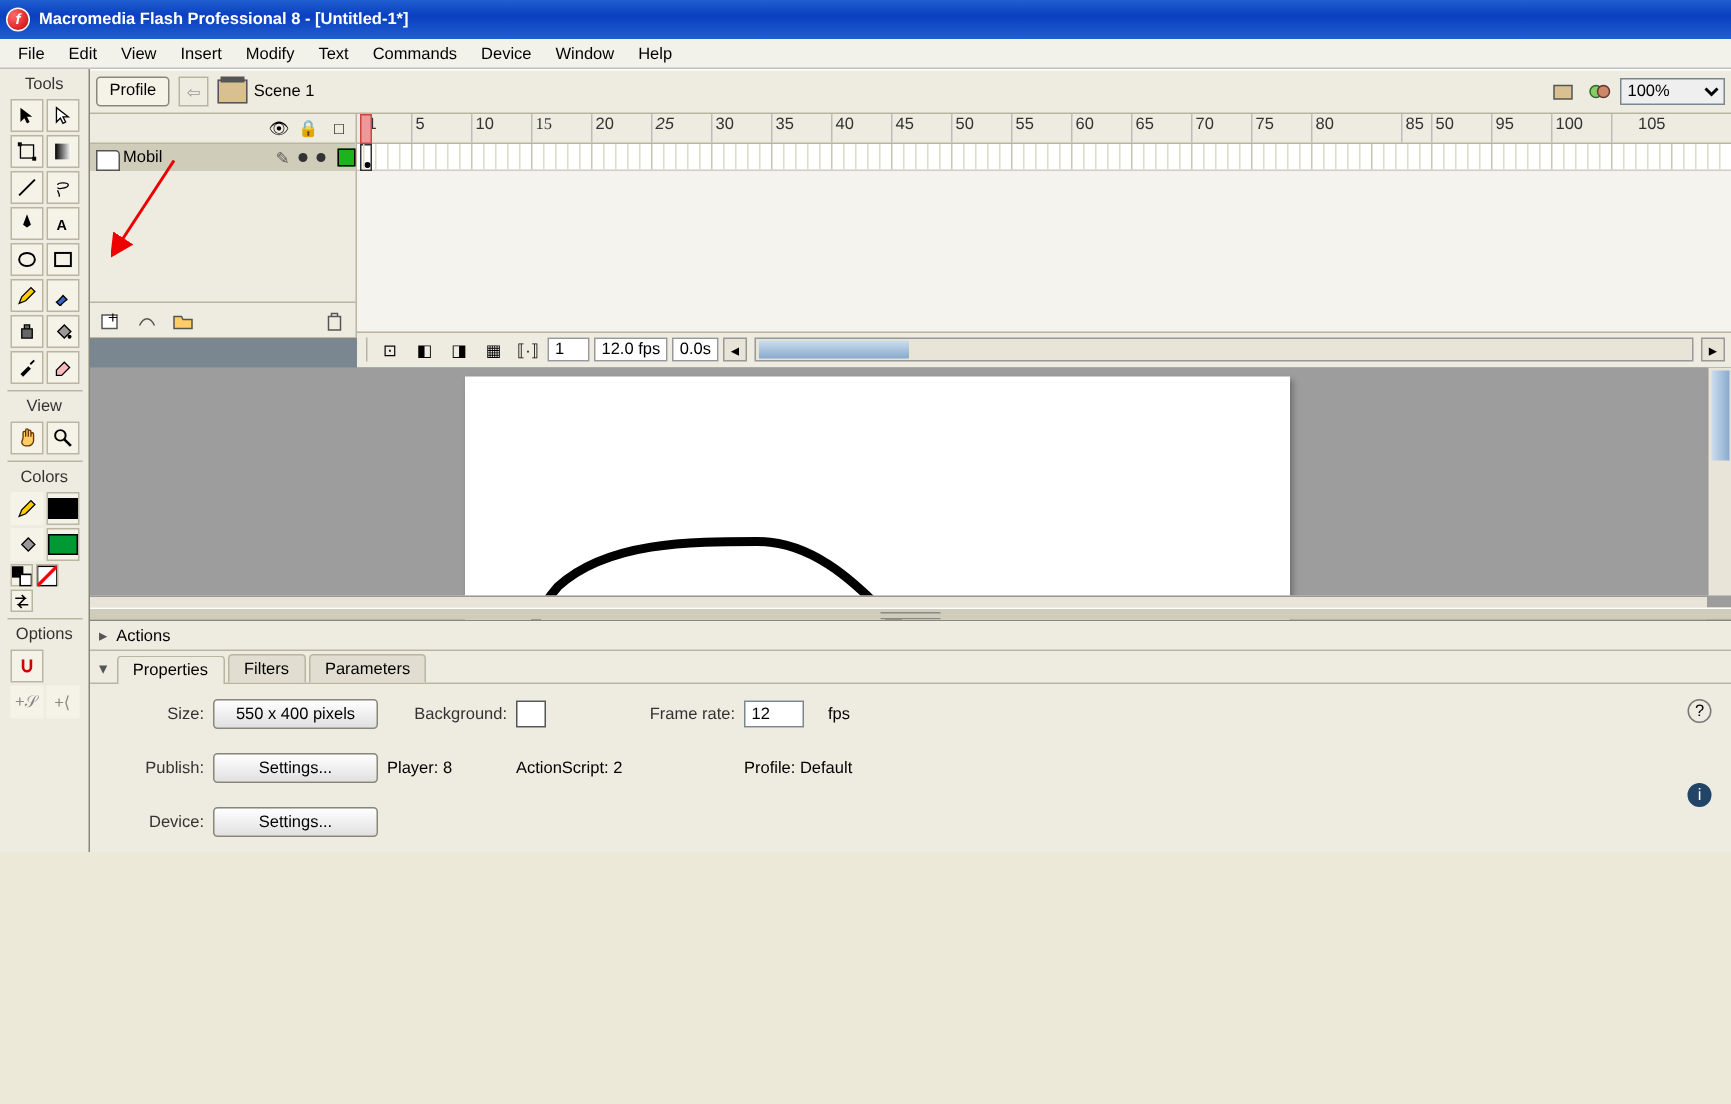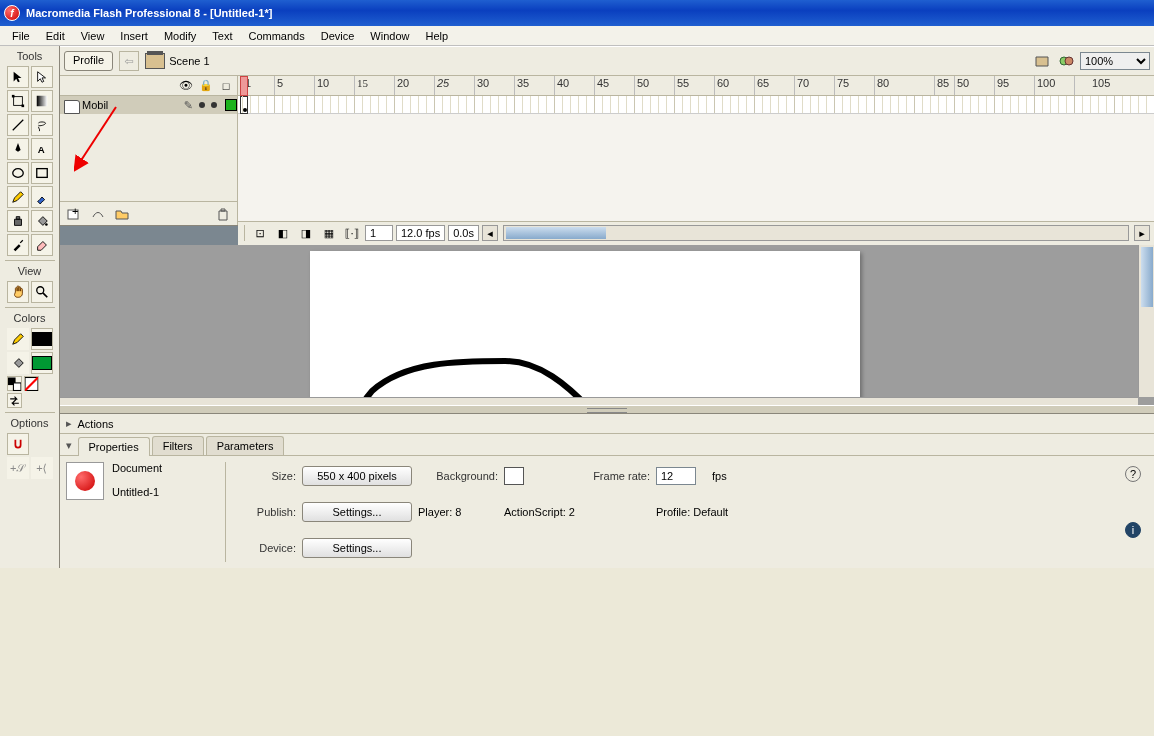--- a/index.html
+++ b/index.html
@@ -521,27 +521,20 @@
         <span class="tri">▸</span>
         <span>Actions</span>
       </div>
       <div class="prop-tabs">
         <span class="tri">▾</span>
         <div class="prop-tab active">Properties</div>
         <div class="prop-tab">Filters</div>
         <div class="prop-tab">Parameters</div>
       </div>
       <div class="prop-body">
-        <div class="prop-left">
-          <div class="doc-ico"></div>
-          <div>
-            <div style="margin-bottom:12px;">Document</div>
-            <div>Untitled-1</div>
-          </div>
-        </div>
         <div class="prop-fields">
           <label>Size:</label>
           <div class="btn">550 x 400 pixels</div>
           <label>Background:</label>
           <div class="color-sq"></div>
           <label>Frame rate:</label>
           <input class="txt-in" value="12" style="">
           <span>fps</span>
 
           <label>Publish:</label>

